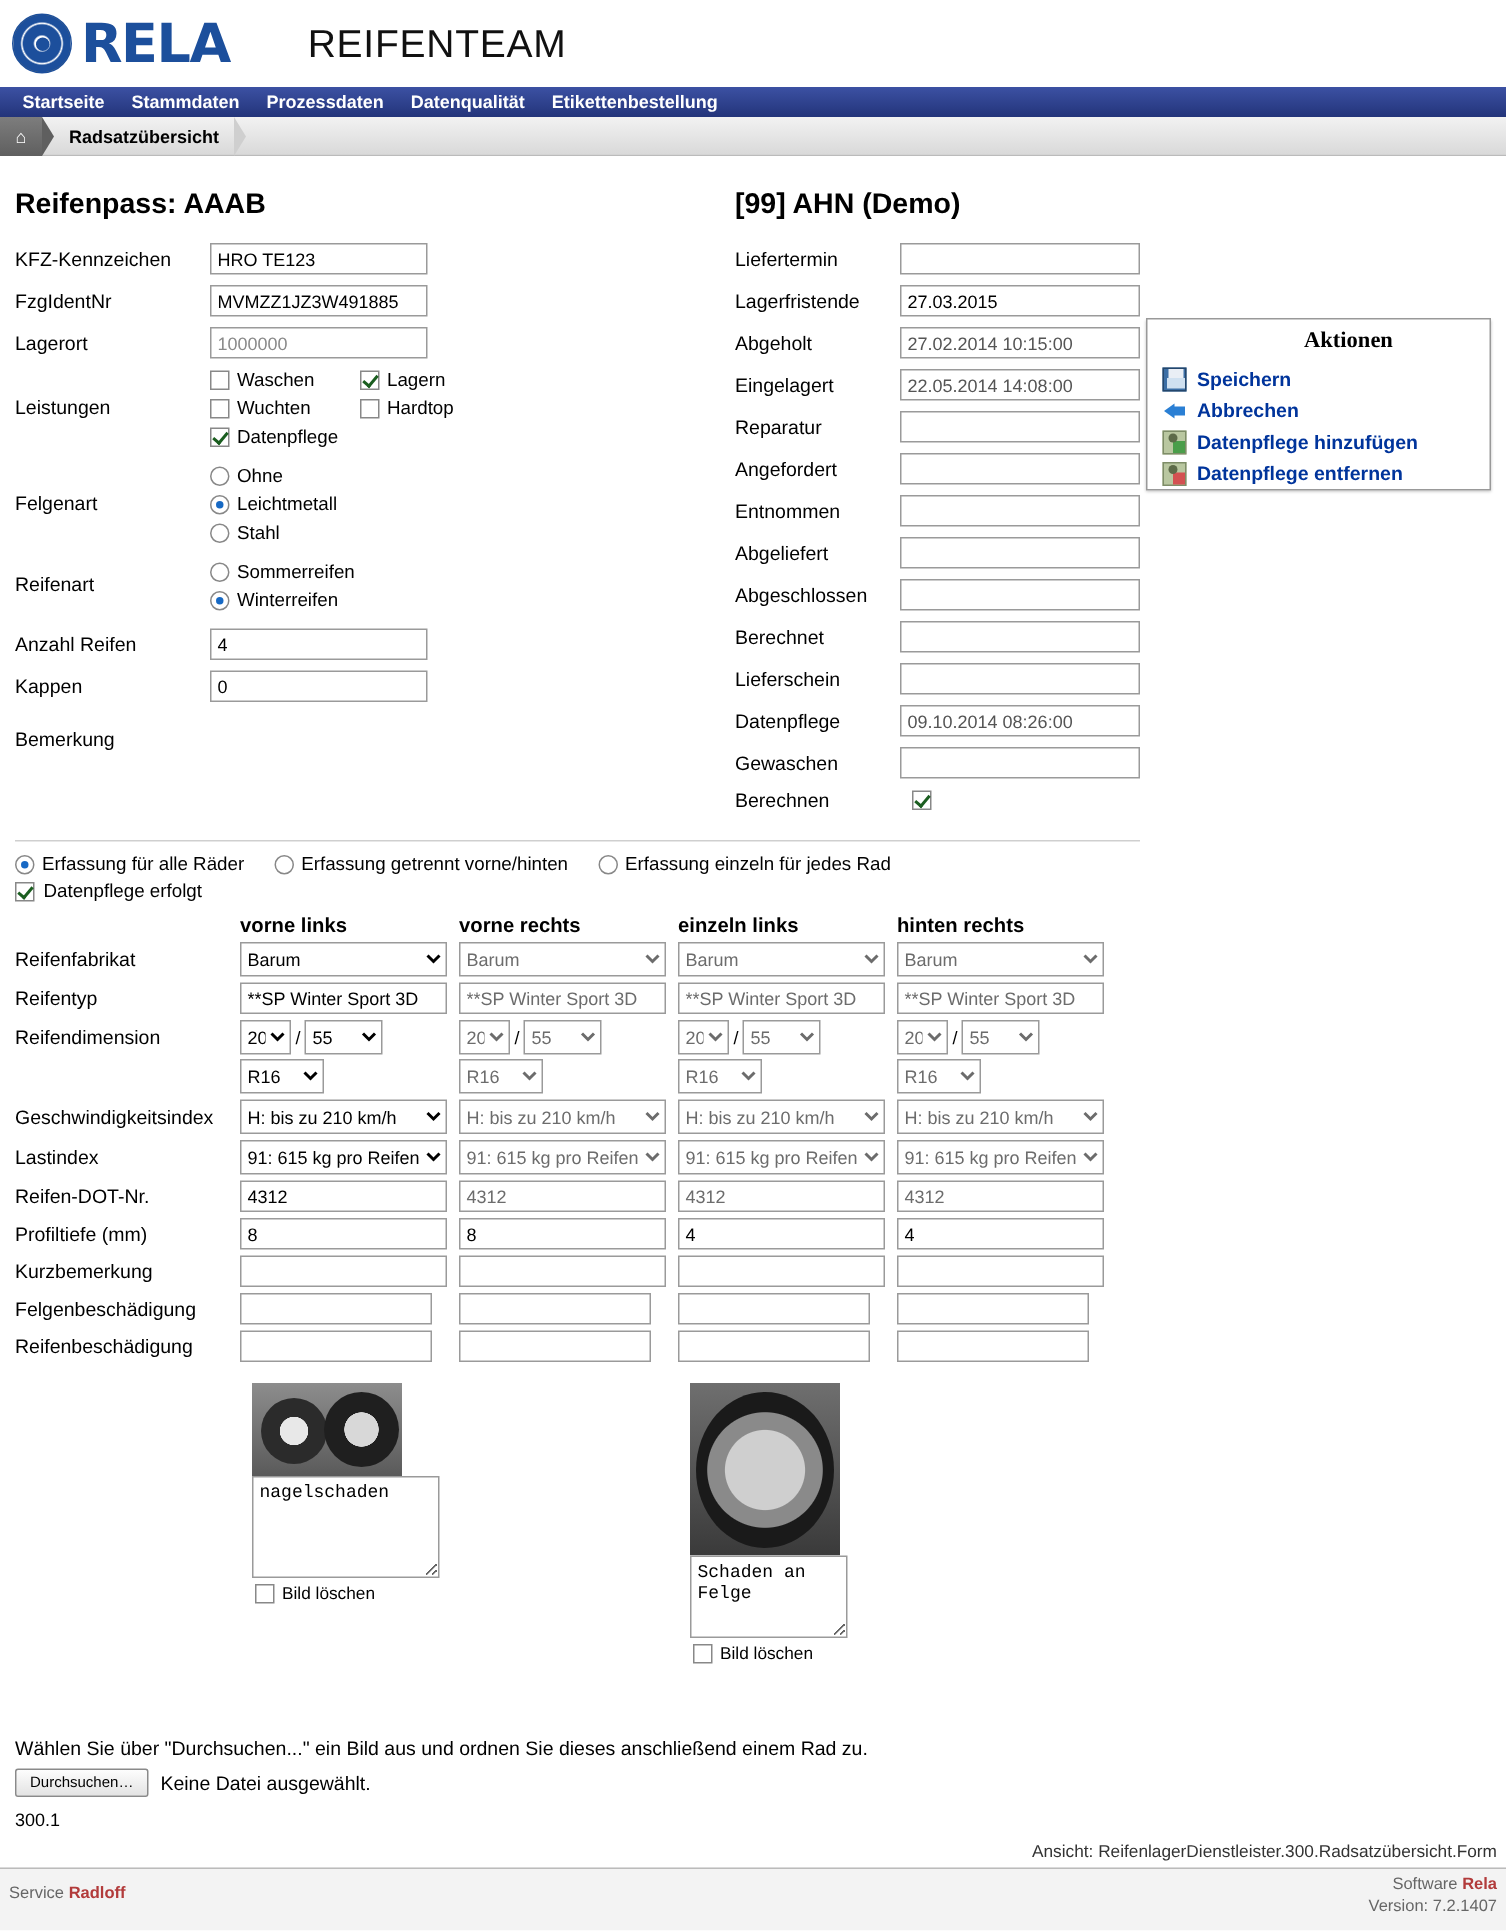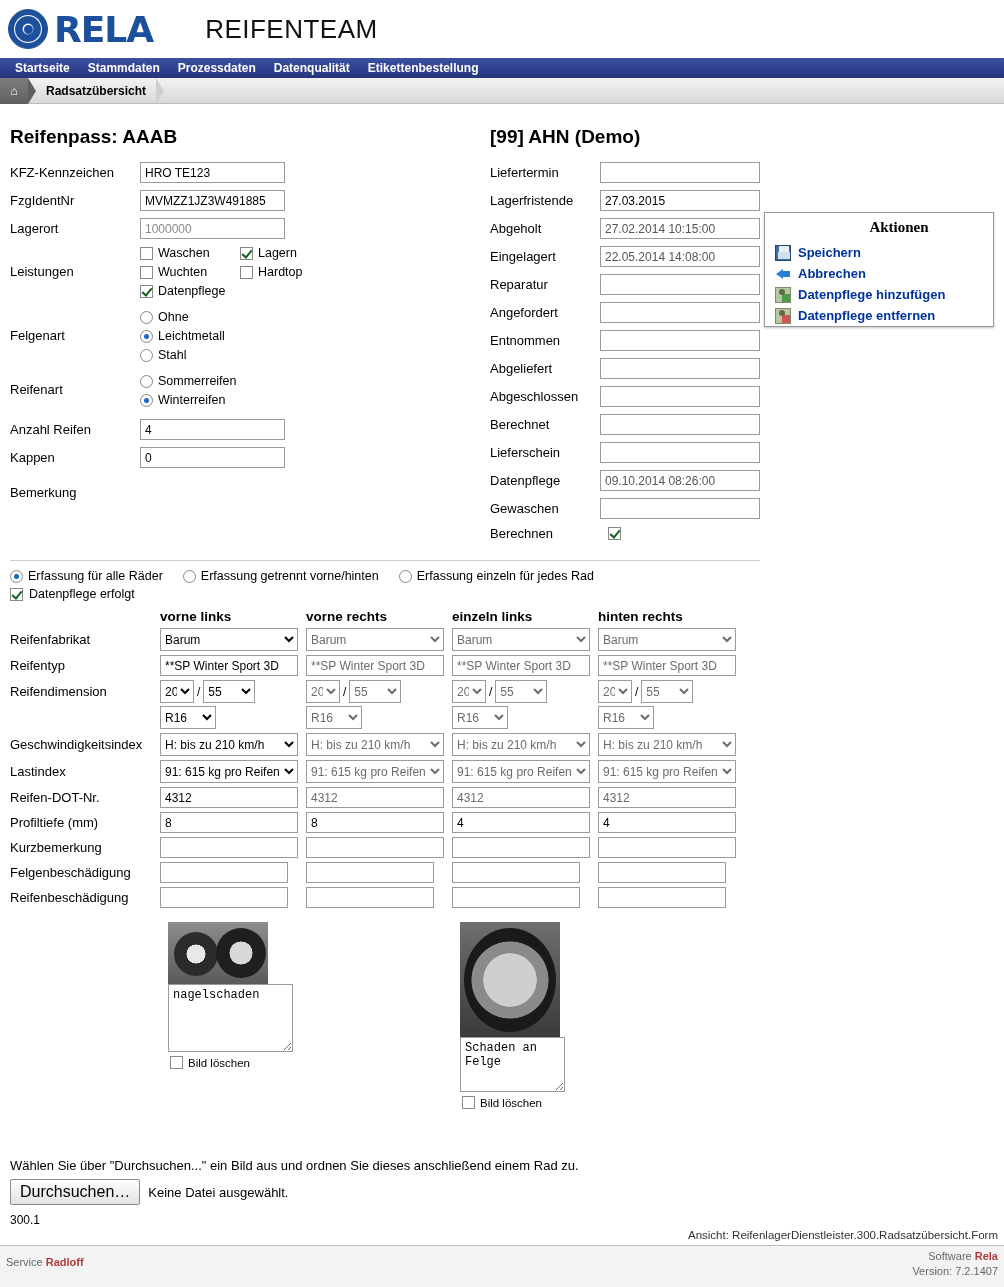--- a/index.html
+++ b/index.html
@@ -232,21 +232,21 @@
   .cap2 { position:absolute; left:450px; top:115px; width:105px;height:55px;
     border:1px solid #9a9a9a; font-family:"Liberation Mono","DejaVu Sans Mono",monospace;font-size:12px;padding:3px 4px;}
   .del2 { position:absolute; left:452px; top:174px; display:flex;align-items:center;gap:5px;font-size:11.5px;}
   
   .hinttext { font-size:13px; margin:16px 0 6px 0; }
   .browserow { display:flex; align-items:center; gap:8px; margin-bottom:8px;}
   .btn {
     border:1px solid #8a8a8a;
     background:linear-gradient(#fdfdfd,#e3e3e3);
     padding:3px 9px;
-    font-size:16px;
+    font-size:10px;
     border-radius:2px;
     cursor:pointer;
     font-family:"Liberation Sans", sans-serif;
   }
   .wbtns { display:flex; gap:6px; margin-bottom:4px;}
   .wbtns .btn { width:42px; text-align:center; font-size:13px;}
   .vernum { font-size:12px; margin-top:6px;}
   .footer {
     position:absolute; left:0; right:0; bottom:0;
     height:42px;

